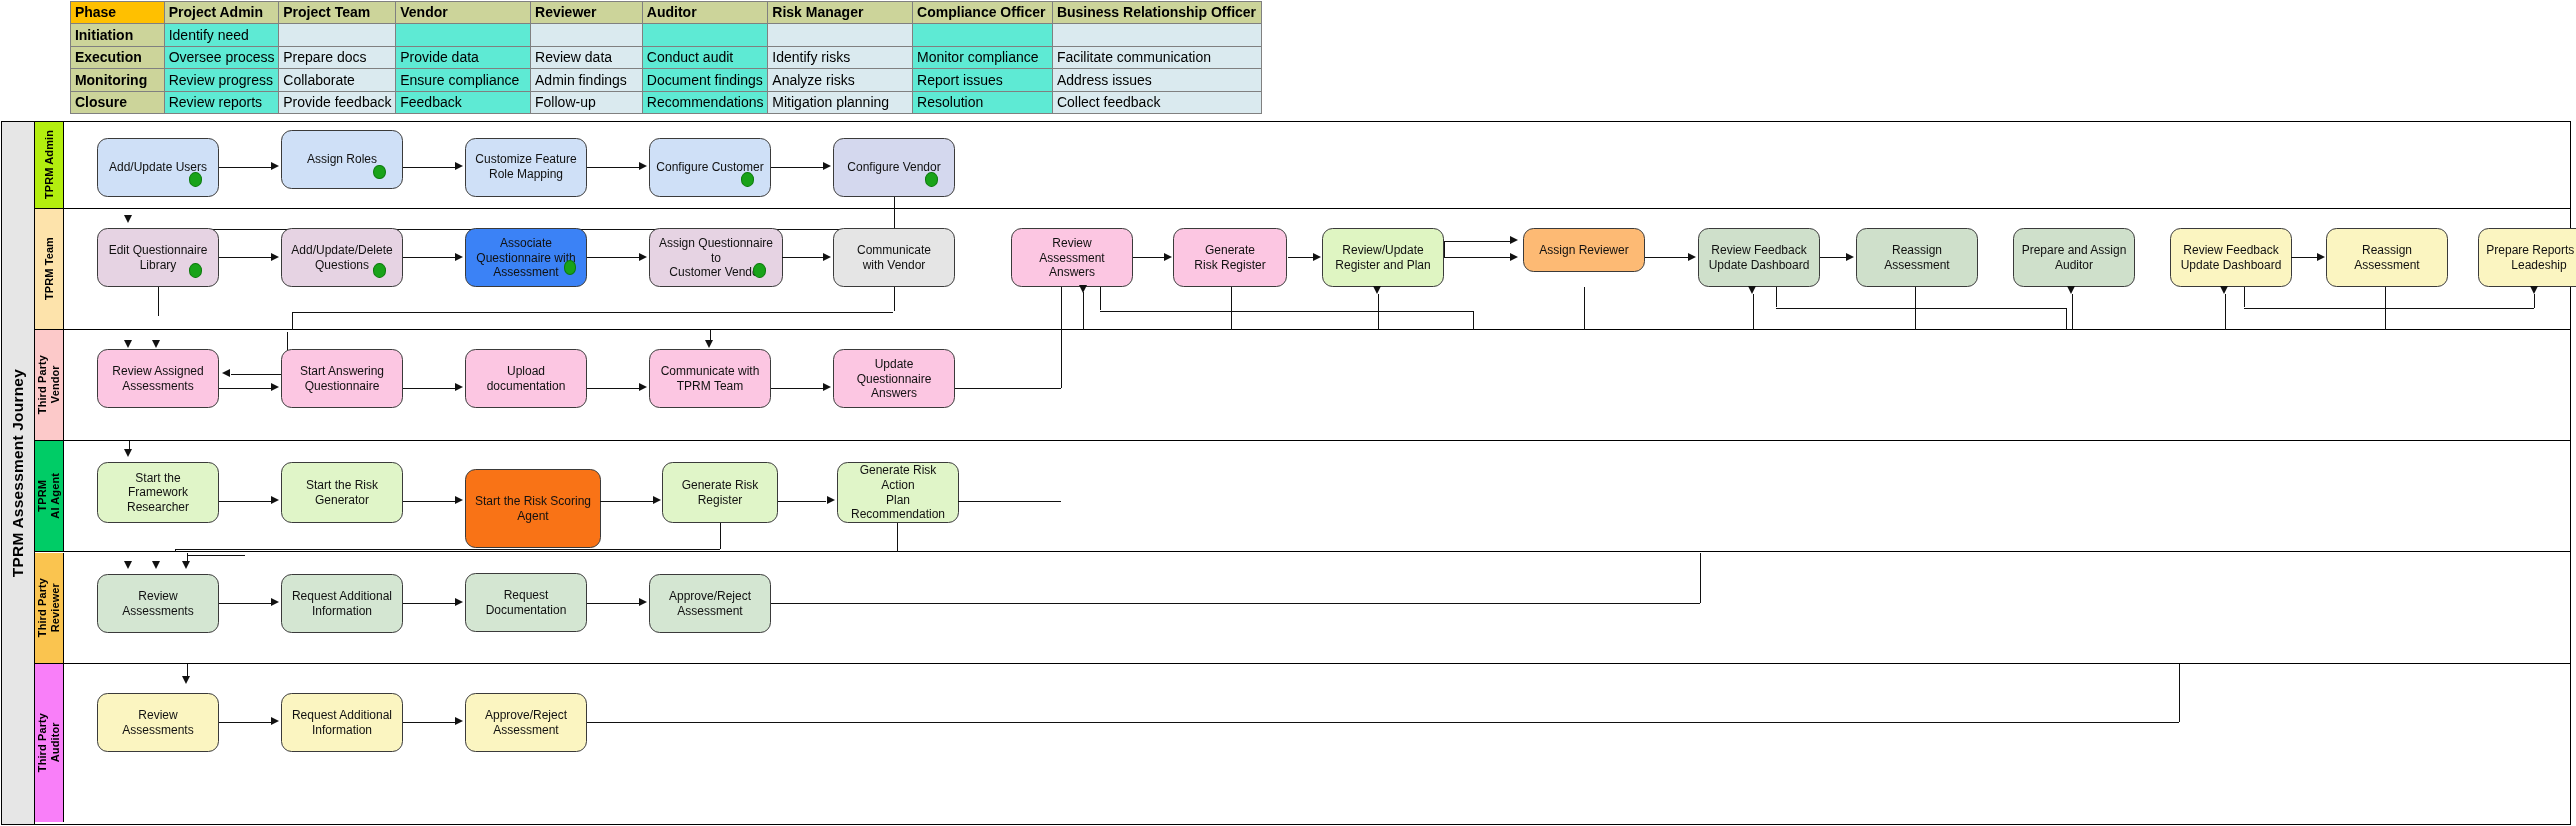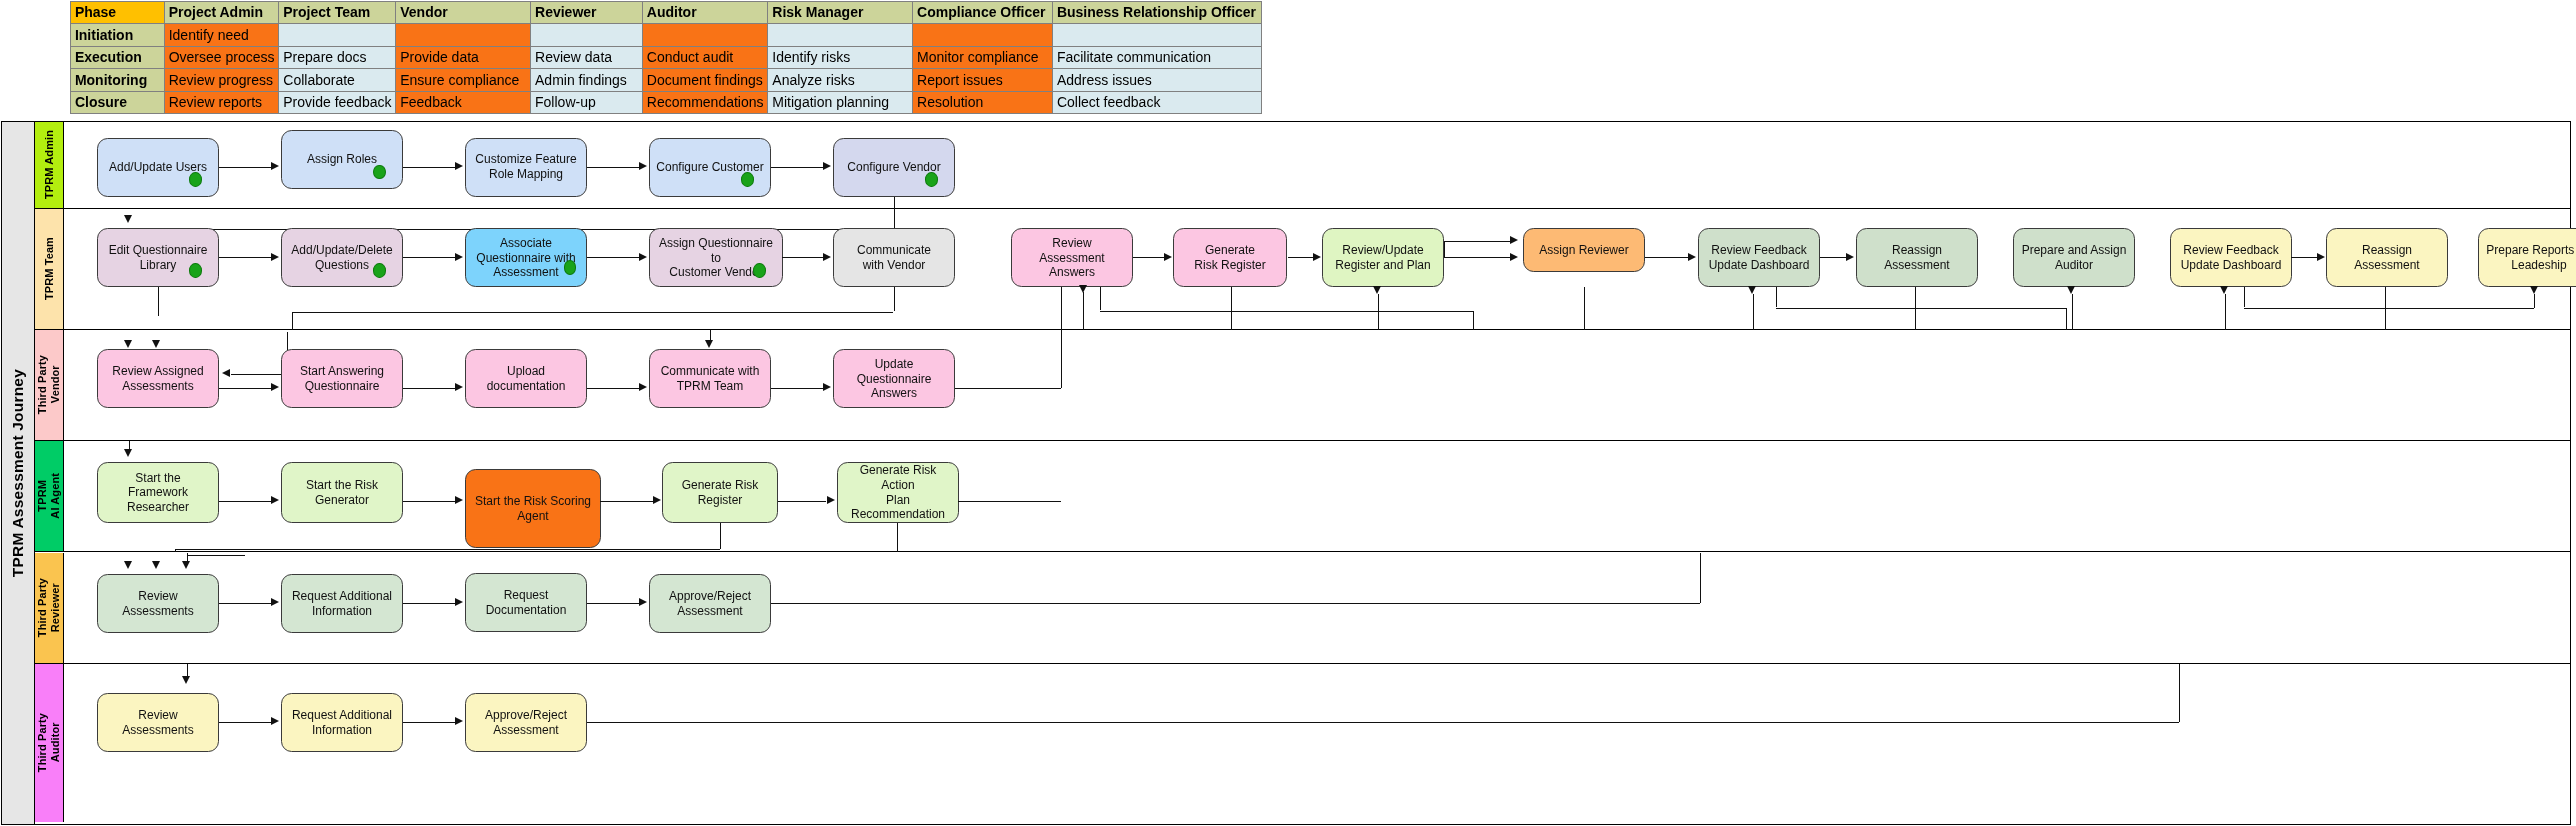--- a/index.html
+++ b/index.html
@@ -17,21 +17,21 @@
     height:19.4px;
     color:#000;
     white-space:nowrap;
     text-align:left;
     font-weight:normal;
     font-family:"Liberation Sans", sans-serif;
   }
   #raci thead th{background:#ccd49a;font-weight:bold;}
   #raci thead th.phase-head{background:#ffc000;}
   #raci tbody td.phase-cell{background:#ccd49a;font-weight:bold;}
-  #raci tbody tr td.c-odd{background:#f97316;margin-top:32px;}
+  #raci tbody tr td.c-odd{background:#5eead4;margin-top:32px;}
   #raci tbody tr td.c-even{background:#daeaef;}
 
   
   #diagram{position:absolute;left:1px;top:121px;width:2570px;height:704px;
            border:1.9px solid #000;box-sizing:border-box;background:#fff;}
   #pool-title{position:absolute;left:0;top:0;width:33px;height:100%;
               background:#e6e6e6;border-right:1.9px solid #000;box-sizing:border-box;
               display:flex;align-items:center;justify-content:center;}
   #pool-title span{writing-mode:vertical-rl;transform:rotate(180deg);
                    font-size:15.5px;font-weight:bold;letter-spacing:0.2px;color:#000;
@@ -195,21 +195,21 @@
         <div class="node" style="left:33px;top:19.4px;width:122px;height:59px;background:#e6d3e3">
           <span class="lbl">Edit Questionnaire<br>Library</span>
           <i class="dot"></i>
           </div>
 
         <div class="node" style="left:217px;top:19.4px;width:122px;height:59px;background:#e6d3e3">
           <span class="lbl">Add/Update/Delete<br>Questions</span>
           <i class="dot"></i>
           </div>
 
-        <div class="node" style="left:401px;top:19.4px;width:122px;height:59px;background:#7dd3fc">
+        <div class="node" style="left:401px;top:19.4px;width:122px;height:59px;background:#3b82f6">
           <span class="lbl">Associate<br>Questionnaire with<br>Assessment</span>
           <i class="dot" style="right:9.7px;bottom:11.6px"></i>
           </div>
 
         <div class="node" style="left:585px;top:19.4px;width:134px;height:59px;background:#e6d3e3">
           <span class="lbl">Assign Questionnaire to<br>Customer Vendor</span>
           <i class="dot"></i>
           </div>
 
         <div class="node" style="left:769px;top:19.4px;width:122px;height:59px;background:#e5e5e5">

